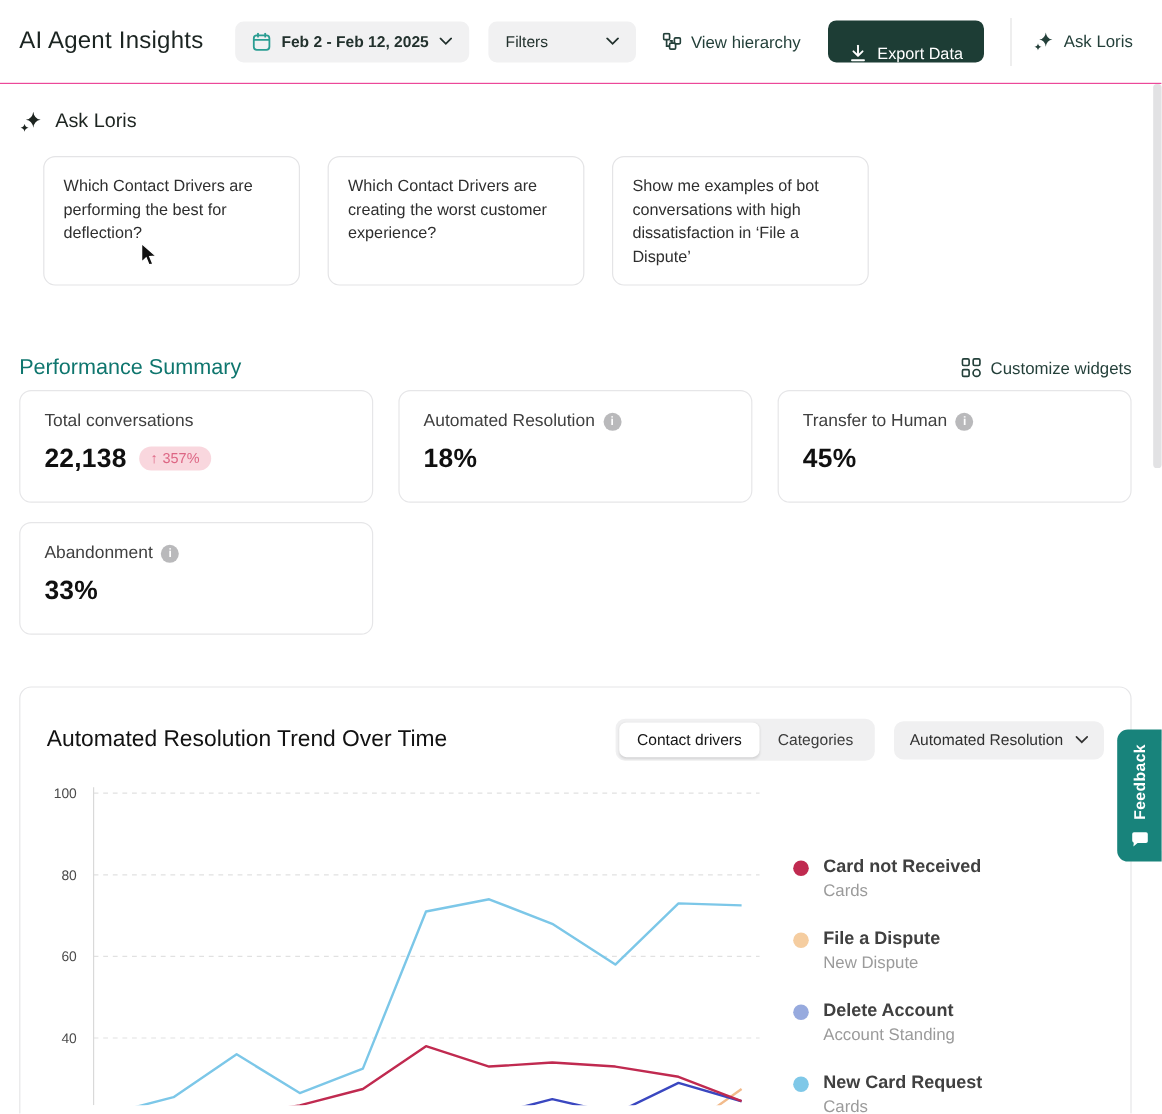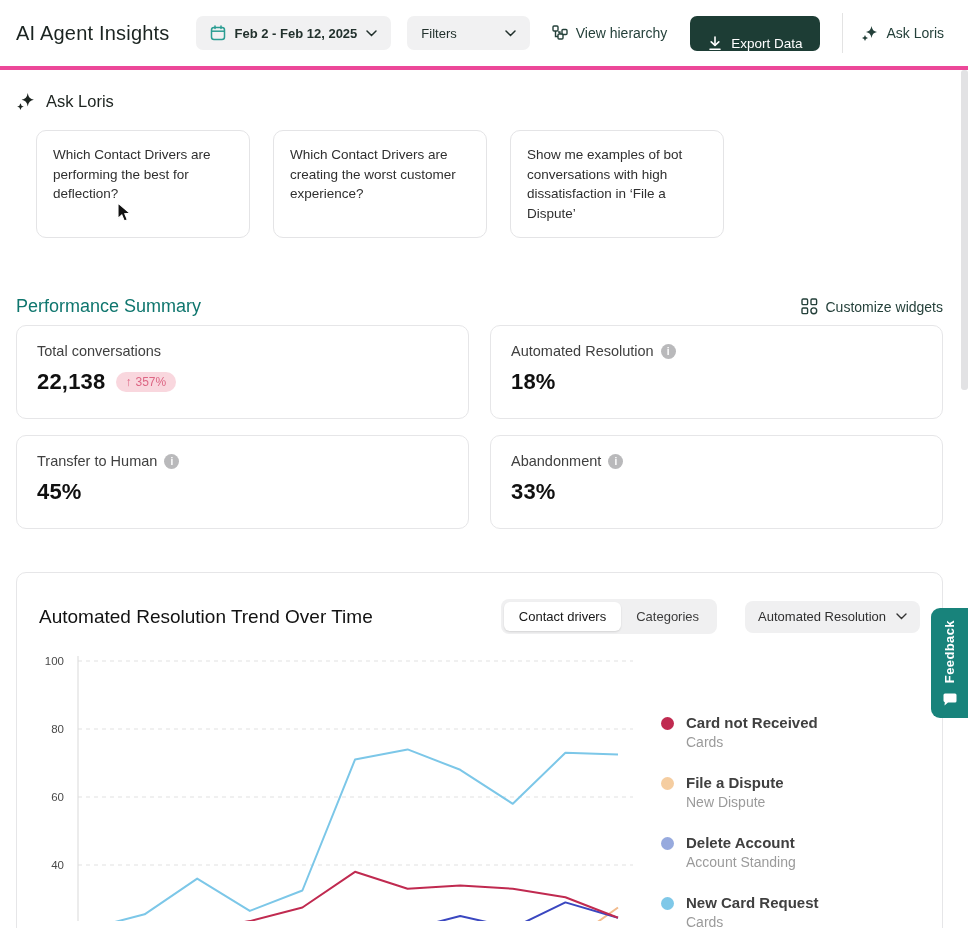--- a/index.html
+++ b/index.html
@@ -1,21 +1,21 @@
 <!DOCTYPE html>
 <html><head>
 <meta charset="utf-8">
 <style>
   * { margin:0; padding:0; box-sizing:border-box; }
   html,body { width:968px; height:928px; overflow:hidden; background:#fff;
     font-family:"Liberation Sans", sans-serif; color:#1c2422; }
 
   
   .topbar { height:70px; display:flex; align-items:center; padding:0 24px 0 16px;
-    border-bottom:4px solid #ec4899; background:#fff; }
+    border-bottom:1px solid #ec4899; background:#fff; }
   .app-title { font-size:20px; font-weight:500; letter-spacing:.2px; color:#1b2421; }
   .btn-light { display:flex; align-items:center; gap:9px; background:#f1f1f2;
     border:none; border-radius:7px; height:34px; padding:0 14px; font-size:13px;
     font-weight:600; color:#22312d; cursor:pointer; font-family:inherit; }
   .date-btn { margin-left:26px; }
   .filters-btn { margin-left:16px; font-weight:500;gap:48px; }
   .ghost-btn { display:flex; align-items:flex-start; gap:8px; background:none; border:none;
     font-size:14px; font-weight:500; color:#24403a; cursor:pointer; margin-left:22px;
     font-family:inherit; }
   .export-btn { margin-left:auto; display:flex; align-items:flex-end; gap:9px;
@@ -32,40 +32,40 @@
   .suggestions { display:flex; gap:23px; margin-top:19px;padding-left:20px; }
   .sug-card { width:214px; height:108px; background:#fff; border:1px solid #e4e4e6;
     border-radius:10px; padding:14px 16px; font-size:13.5px; line-height:1.45;
     color:#2f2f2f; cursor:pointer; }
 
   .perf-row { margin-top:58px; display:flex; align-items:center; justify-content:space-between; }
   .perf-title { font-size:18px; font-weight:500; color:#0f766e; }
   .customize { display:flex; align-items:center; gap:8px; background:none; border:none;
     font-size:14px; font-weight:500; color:#24403a; cursor:pointer; font-family:inherit; }
 
-  .metrics { margin-top:8px; display:grid; grid-template-columns:1fr 1fr;
+  .metrics { margin-top:8px; display:grid; grid-template-columns:1fr 1fr 1fr;
     column-gap:21px; row-gap:16px; }
   .metric-card { background:#fff; border:1px solid #e6e6e8; border-radius:10px;
     height:94px; padding:17px 20px; }
   .metric-label-row { display:flex; align-items:center; gap:7px; font-size:14.5px; color:#404040; }
   .info-dot { width:15px; height:15px; border-radius:50%; background:#b9b9bb; color:#fff;
     font-size:10px; font-weight:700; display:inline-flex; align-items:center;
     justify-content:center; font-style:normal; }
   .metric-value-row { margin-top:10px; display:flex; align-items:center; gap:10px; }
   .metric-value { font-size:22px; font-weight:600; color:#101010; letter-spacing:.2px; }
   .badge-up { background:#f9d7de; color:#dd6684; font-size:12px; font-weight:500;
     border-radius:12px; padding:3px 10px; display:inline-flex; align-items:center; gap:4px; }
 
   
   .chart-card { margin-top:43px; position:relative; background:#fff;
     border:1px solid #e6e6e8; border-radius:10px; height:420px; }
   .chart-head { display:flex; align-items:center; justify-content:space-between;
     padding:26px 22px 0 22px; }
   .chart-title { font-size:19px; font-weight:500; color:#121212; }
-  .chart-controls { display:flex; align-items:center; gap:28px; }
+  .chart-controls { display:flex; align-items:center; gap:16px; }
   .segmented { background:#f0f0f1; border-radius:8px; padding:3px; display:flex; }
   .seg-btn { border:none; background:none; font-size:13px; font-weight:500; color:#3c3c3c;
     padding:7px 15px; border-radius:6px; cursor:pointer; font-family:inherit; }
   .seg-btn.active { background:#fff; color:#161616; box-shadow:0 1px 2px rgba(0,0,0,.12); }
   .dropdown { background:#f0f0f1; border:none; border-radius:8px; height:32px;
     display:flex; align-items:center; gap:10px; padding:0 13px; font-size:13px;
     color:#2f2f2f; cursor:pointer; font-family:inherit; }
 
   .plot-svg { position:absolute; left:14px; top:75px; }
 

